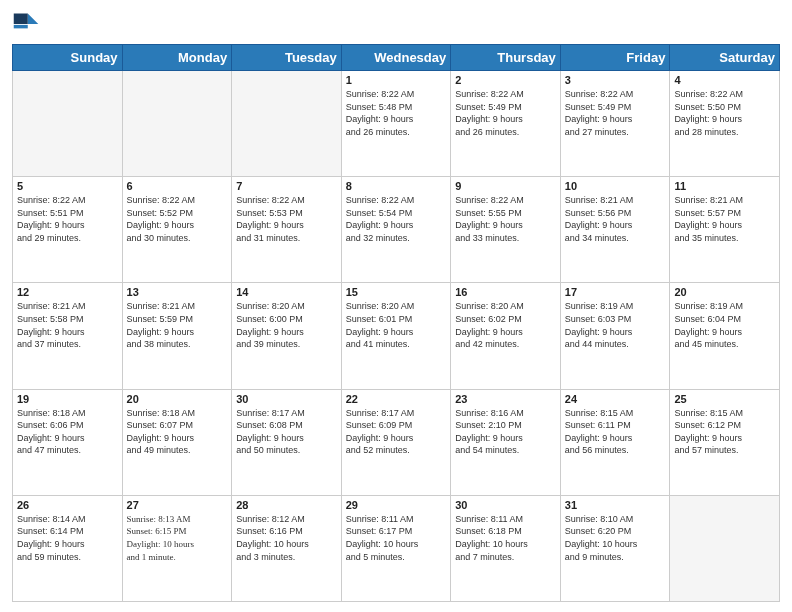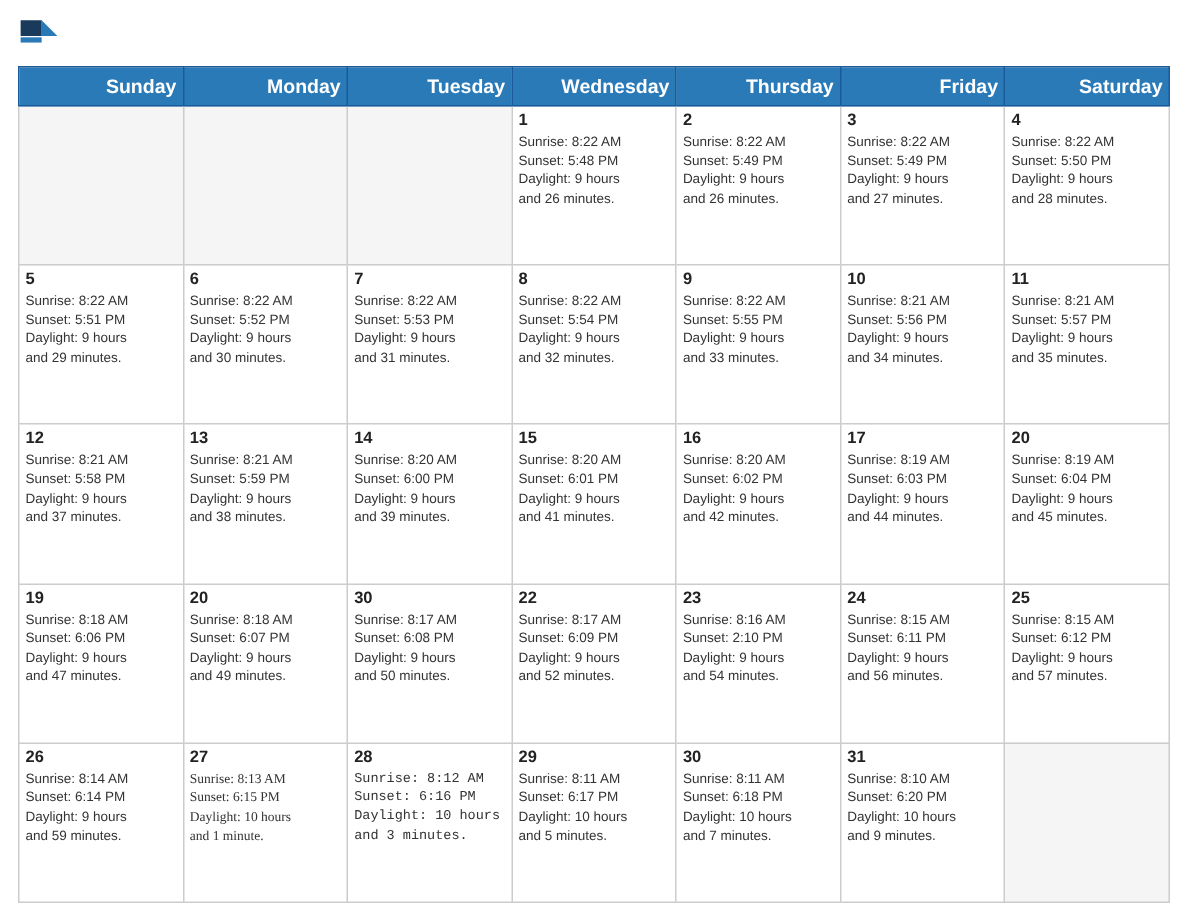--- a/index.html
+++ b/index.html
@@ -324,21 +324,21 @@
           </td>
           <td>
             <span class="day-number">27</span>
             <div class="day-info" style="white-space: pre-line; font-family: Liberation Serif, serif;">Sunrise: 8:13 AM
 Sunset: 6:15 PM
 Daylight: 10 hours
 and 1 minute.</div>
           </td>
           <td>
             <span class="day-number">28</span>
-            <div class="day-info" style="white-space: pre-line; font-family: Liberation Mono, monospace;">Sunrise: 8:12 AM
+            <div class="day-info" style="white-space: pre-line;">Sunrise: 8:12 AM
 Sunset: 6:16 PM
 Daylight: 10 hours
 and 3 minutes.</div>
           </td>
           <td>
             <span class="day-number">29</span>
             <div class="day-info" style="white-space: pre-line;">Sunrise: 8:11 AM
 Sunset: 6:17 PM
 Daylight: 10 hours
 and 5 minutes.</div>

